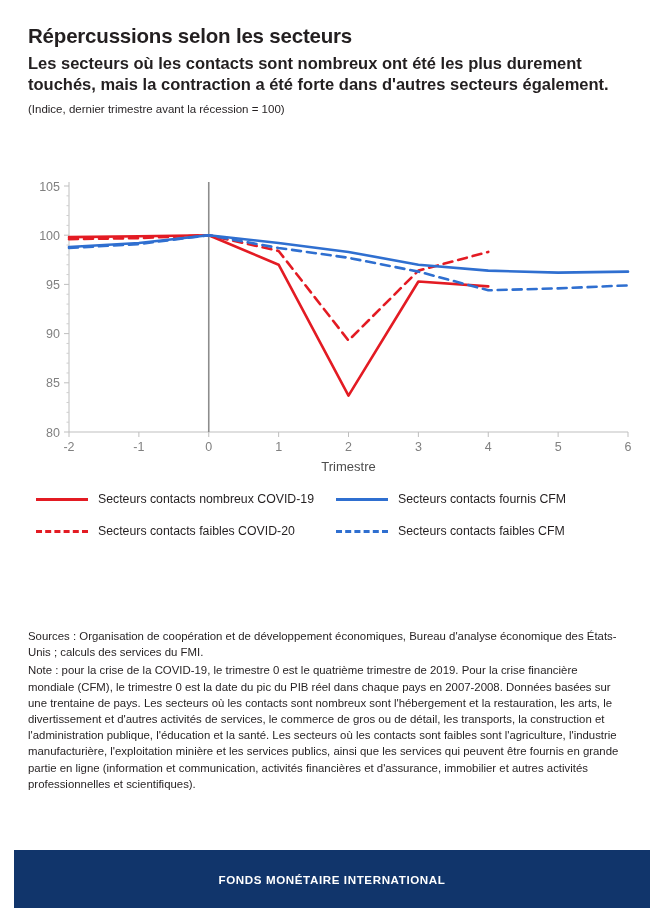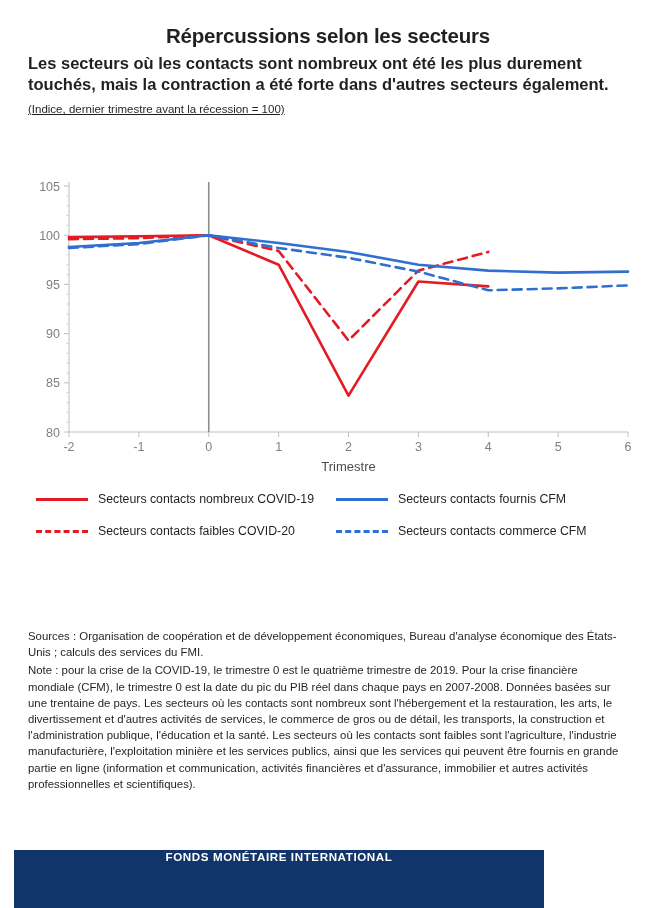--- a/index.html
+++ b/index.html
@@ -35,35 +35,33 @@
     top: 24px;
     width: 600px;
   }
   .title {
     font-size: 20.5px;
     font-weight: bold;
     color: #231f20;
     letter-spacing: -0.2px;
     margin: 0 0 4px 0;
     line-height: 1.2;
-    text-align: center;
   }
   .subtitle {
     font-size: 16.5px;
     font-weight: bold;
     color: #231f20;
     line-height: 1.32;
     margin: 0 0 6px 0;
   }
   .units {
     font-size: 11.5px;
     color: #231f20;
     margin: 0;
     line-height: 1.3;
-    text-decoration: underline;
   }
   .chart-area {
     position: absolute;
     left: 14px;
     top: 168px;
     width: 622px;
     height: 420px;
   }
   svg.chart {
     display: block;
@@ -120,25 +118,25 @@
     line-height: 1.42;
     color: #231f20;
   }
   .notes p {
     margin: 0 4px 2px 0;
   }
   .footer {
     position: absolute;
     left: 14px;
     bottom: 0;
-    width: 530px;
+    width: 636px;
     height: 58px;
     background: #11356b;
     display: flex;
-    align-items: flex-start;
+    align-items: center;
     justify-content: center;
   }
   .footer-text {
     color: #ffffff;
     font-size: 11.6px;
     font-weight: bold;
     letter-spacing: 0.6px;
   }
   .axis-text {
     font-family: "Liberation Sans", sans-serif;
@@ -246,21 +244,21 @@
       <div class="legend-item">
         <span class="swatch" style="color:#e31b23">
           <span class="bar dashed"></span>
         </span>
         <span class="legend-label">Secteurs contacts faibles COVID-20</span>
       </div>
       <div class="legend-item">
         <span class="swatch" style="color:#2f6fd0">
           <span class="bar dashed"></span>
         </span>
-        <span class="legend-label">Secteurs contacts commerce CFM</span>
+        <span class="legend-label">Secteurs contacts faibles CFM</span>
       </div>
     </div>
   </div>
 
   <div class="notes">
     <p>Sources : Organisation de coopération et de développement économiques, Bureau d'analyse économique des États-Unis ; calculs des services du FMI.</p>
     <p>Note : pour la crise de la COVID-19, le trimestre 0 est le quatrième trimestre de 2019. Pour la crise financière mondiale (CFM), le trimestre 0 est la date du pic du PIB réel dans chaque pays en 2007-2008. Données basées sur une trentaine de pays. Les secteurs où les contacts sont nombreux sont l'hébergement et la restauration, les arts, le divertissement et d'autres activités de services, le commerce de gros ou de détail, les transports, la construction et l'administration publique, l'éducation et la santé. Les secteurs où les contacts sont faibles sont l'agriculture, l'industrie manufacturière, l'exploitation minière et les services publics, ainsi que les services qui peuvent être fournis en grande partie en ligne (information et communication, activités financières et d'assurance, immobilier et autres activités professionnelles et scientifiques).</p>
   </div>
 
   <div class="footer">

